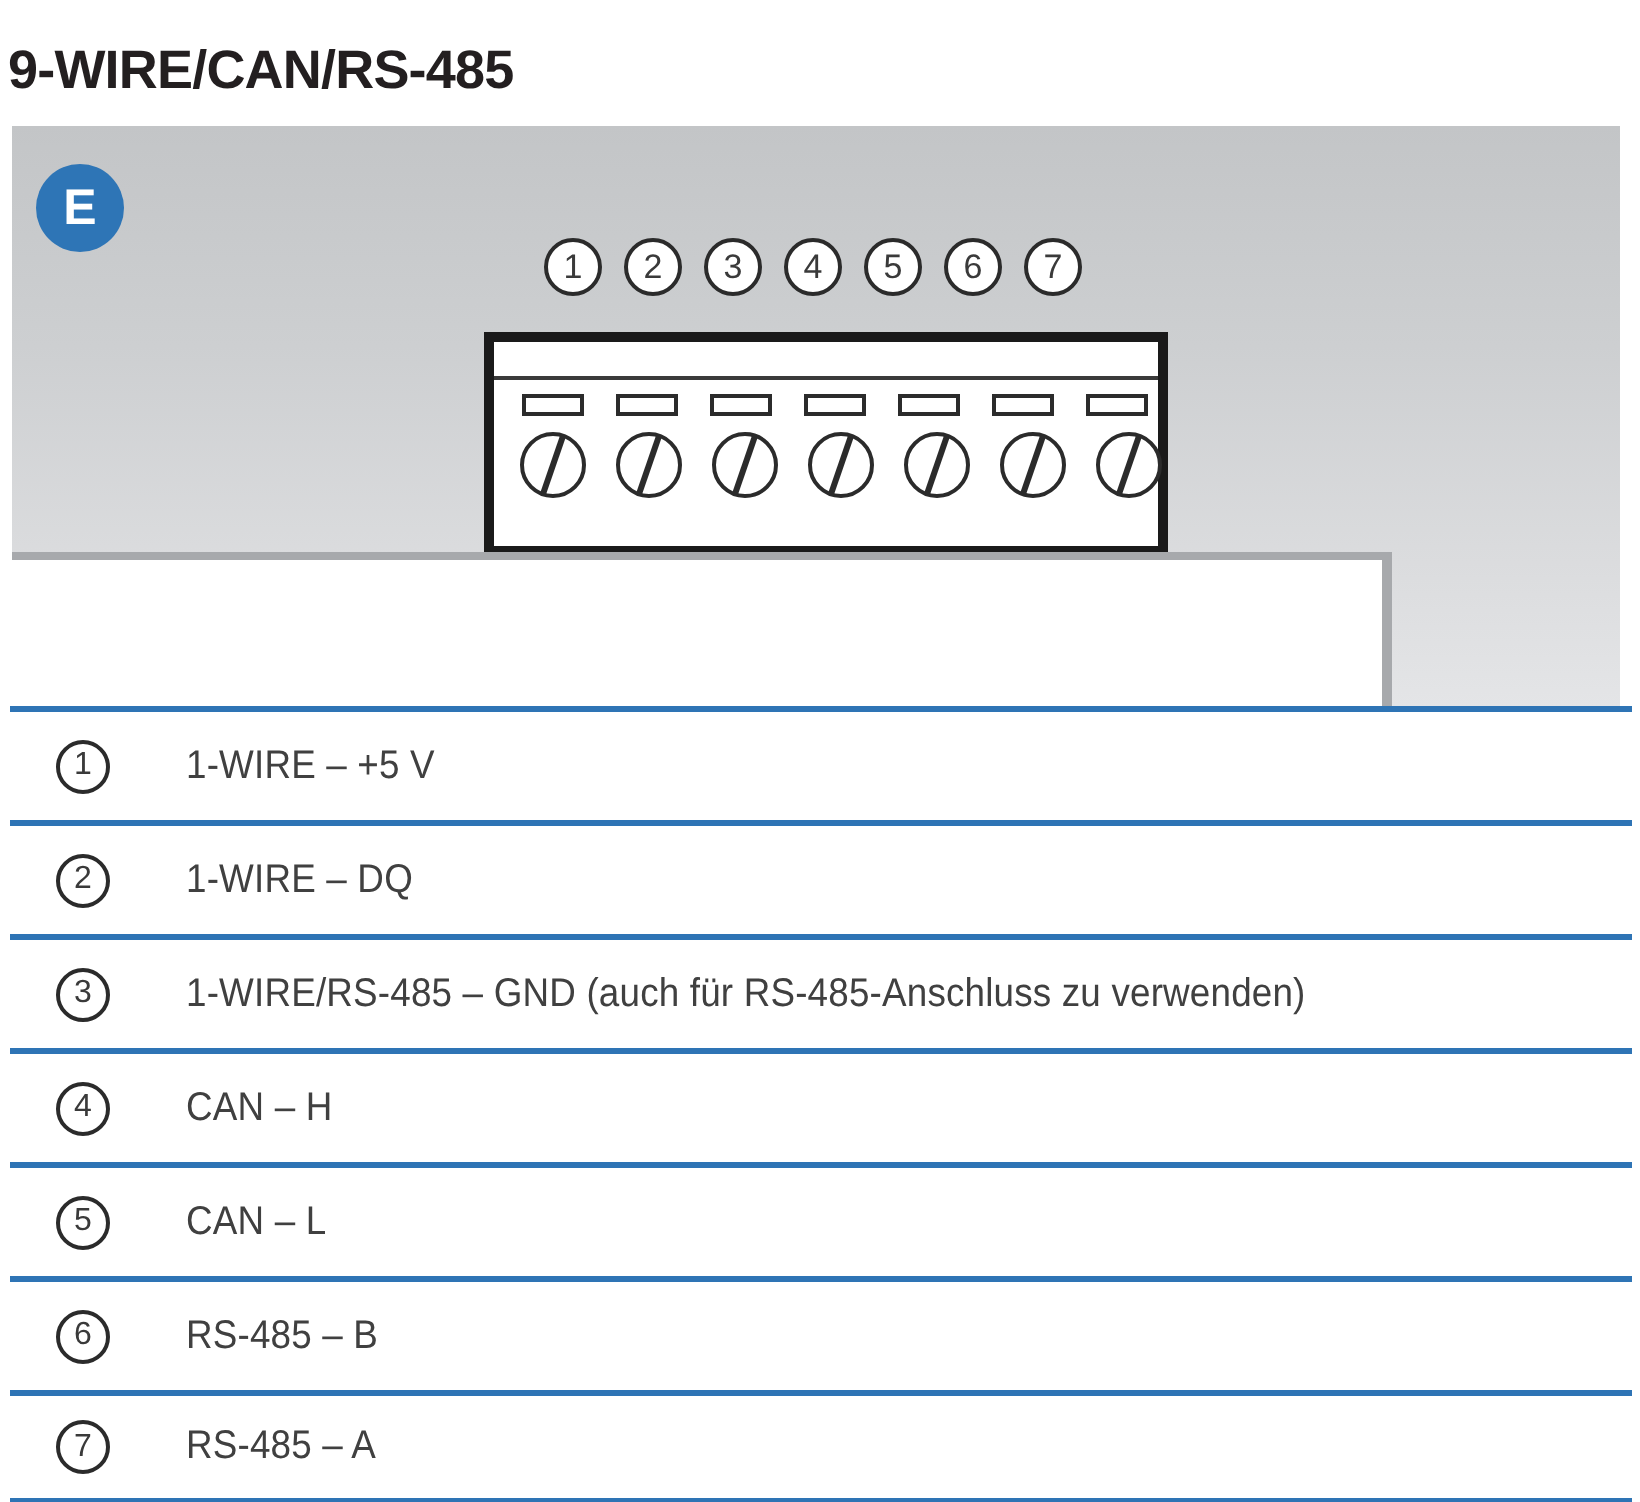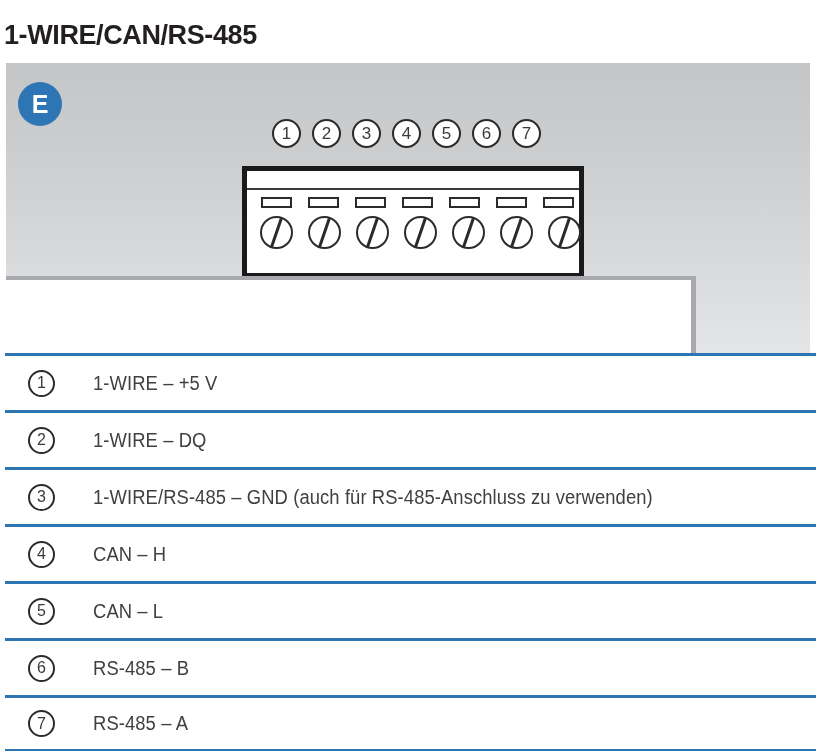--- a/index.html
+++ b/index.html
@@ -196,21 +196,21 @@
     color: #404040;
     letter-spacing: 0.1px;
     white-space: nowrap;
     transform: scaleX(0.92);
     transform-origin: left center;
   }
 </style>
 </head>
 <body>
 
-<h1 id="page-title">1-WIRE/CAN/RS-485</h1>
+<h1 id="page-title">9-WIRE/CAN/RS-485</h1>
 
 <div id="illustration">
 
   <div id="badge">E</div>
 
   <div id="callout-row">
       <div class="callout-circle">1</div>
       <div class="callout-circle">2</div>
       <div class="callout-circle">3</div>
       <div class="callout-circle">4</div>

